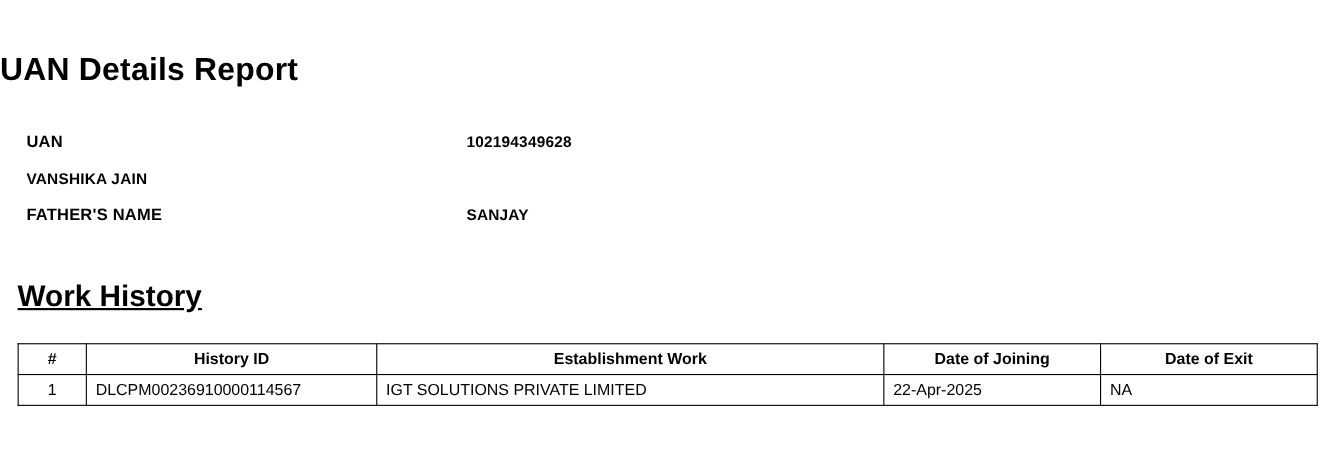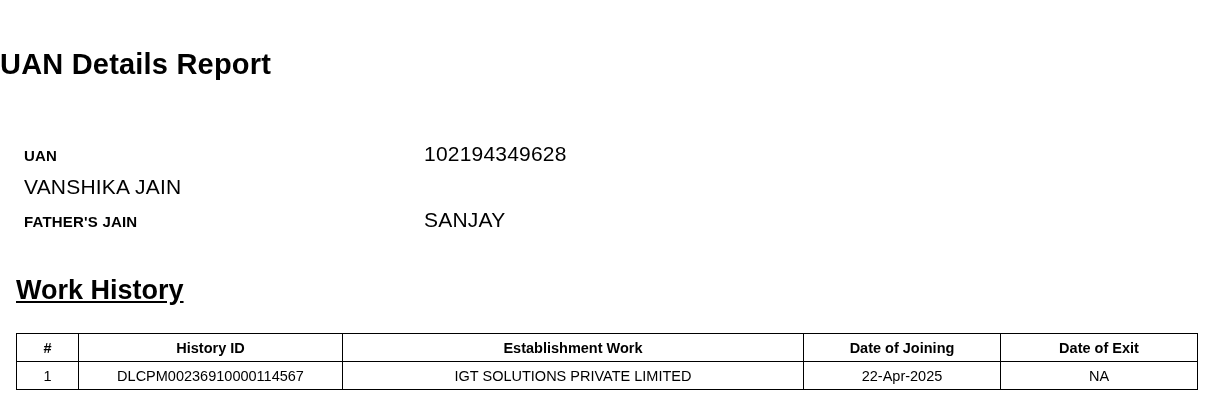--- a/index.html
+++ b/index.html
@@ -21,37 +21,37 @@
     box-sizing: border-box;
   }
   .report-title {
     font-size: 29px;
     font-weight: bold;
     margin: 0;
     padding-top: 48px;
     letter-spacing: 0.2px;
   }
   .details {
-    margin-top: 61px;
+    margin-top: 40px;
     padding-left: 24px;
   }
   .detail-row {
     display: flex;
     align-items: baseline;
     height: 33px;
   }
   .detail-label {
     width: 400px;
     font-size: 15px;
     font-weight: bold;
     letter-spacing: 0.2px;
   }
   .detail-value {
-    font-size: 21px;
-    font-weight: normal;
+    font-size: 14px;
+    font-weight: bold;
     letter-spacing: 0.2px;
   }
   .section-title {
     margin: 0;
     padding-left: 16px;
     padding-top: 34px;
     font-size: 27px;
     font-weight: bold;
     text-decoration: underline;
   }
@@ -71,21 +71,21 @@
     font-size: 14.5px;
     height: 28px;
     padding: 0 8px;
     box-sizing: border-box;
   }
   table.work-history th {
     text-align: center;
     font-weight: bold;
   }
   table.work-history td {
-    text-align: center;
+    text-align: left;
     font-weight: normal;
   }
   table.work-history td.idx {
     text-align: center;
   }
   .col-idx { width: 62px; }
   .col-member { width: 264px; }
   .col-estab { width: 461px; }
   .col-doj { width: 197px; }
   .col-doe { width: 197px; }
@@ -99,21 +99,21 @@
 
   <div class="details">
     <div class="detail-row">
       <div class="detail-label">UAN</div>
       <div class="detail-value">102194349628</div>
     </div>
     <div class="detail-row">
       <div class="detail-value">VANSHIKA JAIN</div>
     </div>
     <div class="detail-row">
-      <div class="detail-label">FATHER'S JAIN</div>
+      <div class="detail-label">FATHER'S NAME</div>
       <div class="detail-value">SANJAY</div>
     </div>
   </div>
 
   <h2 class="section-title">Work History</h2>
 
   <div class="table-wrap">
     <table class="work-history">
       <colgroup>
         <col class="col-idx">

